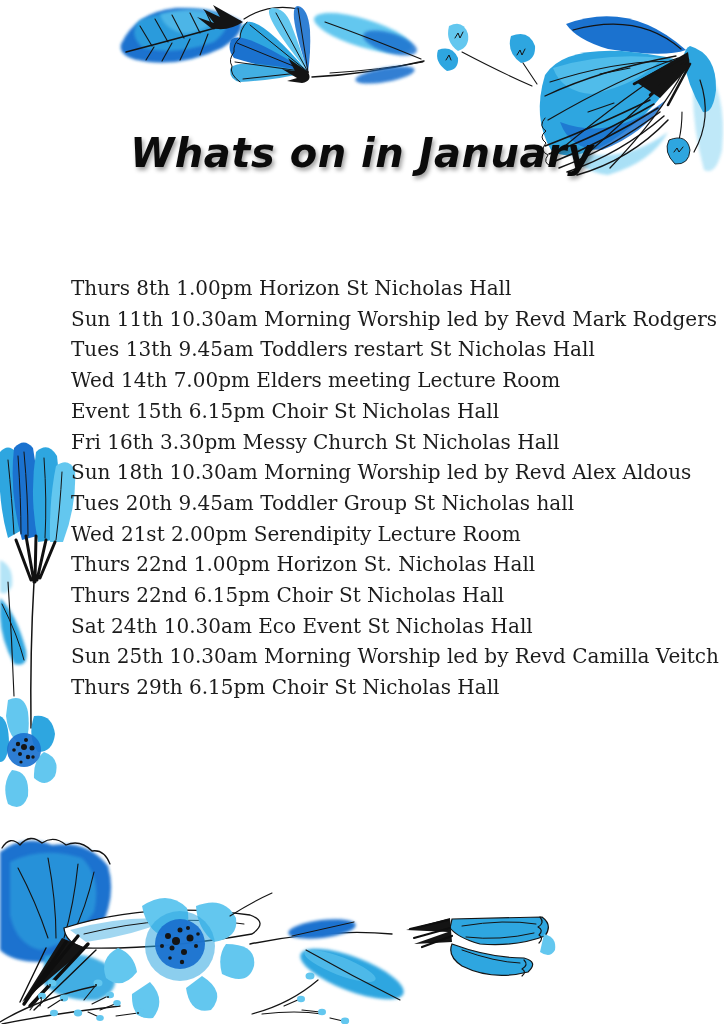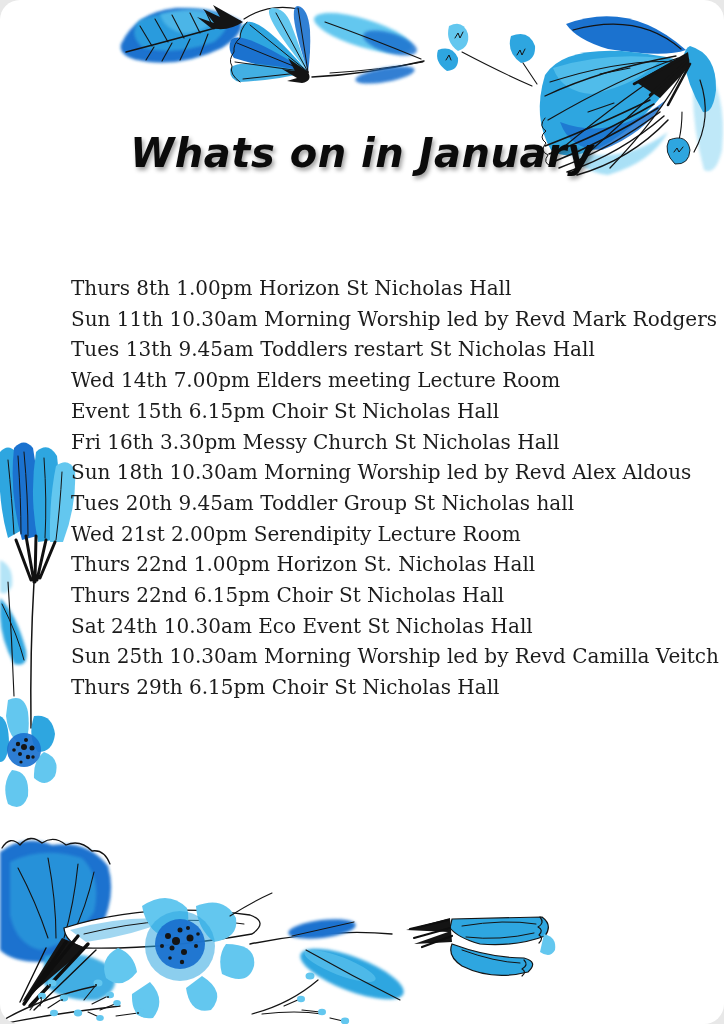--- a/index.html
+++ b/index.html
@@ -4,21 +4,20 @@
 <style>
   :root{
     --blue1:#2ea6e0; --blue2:#1b72cf; --blue3:#63c7ef; --blue4:#b4e4f7;
     --ink:#141414; --text:#1c1c1c; --paper:#ffffff;
   }
   html,body{margin:0;padding:0;background:#e8e8e8;}
   .page{
     position:relative;width:724px;height:1024px;margin:0 auto;
     background:var(--paper);overflow:hidden;
     font-family:"DejaVu Serif",serif;
-    border-radius:20px;
   }
   .deco{position:absolute;left:0;top:0;width:724px;height:1024px;pointer-events:none;z-index:0;}
   .title{
     position:absolute;top:130px;left:0;right:0;z-index:1;
     text-align:center;
     font-family:"DejaVu Sans",sans-serif;font-style:italic;font-weight:bold;
     font-size:40px;letter-spacing:0.5px;color:#0b0b0b;
     text-shadow:2px 3px 4px rgba(20,20,20,0.40);
   }
   .events{

